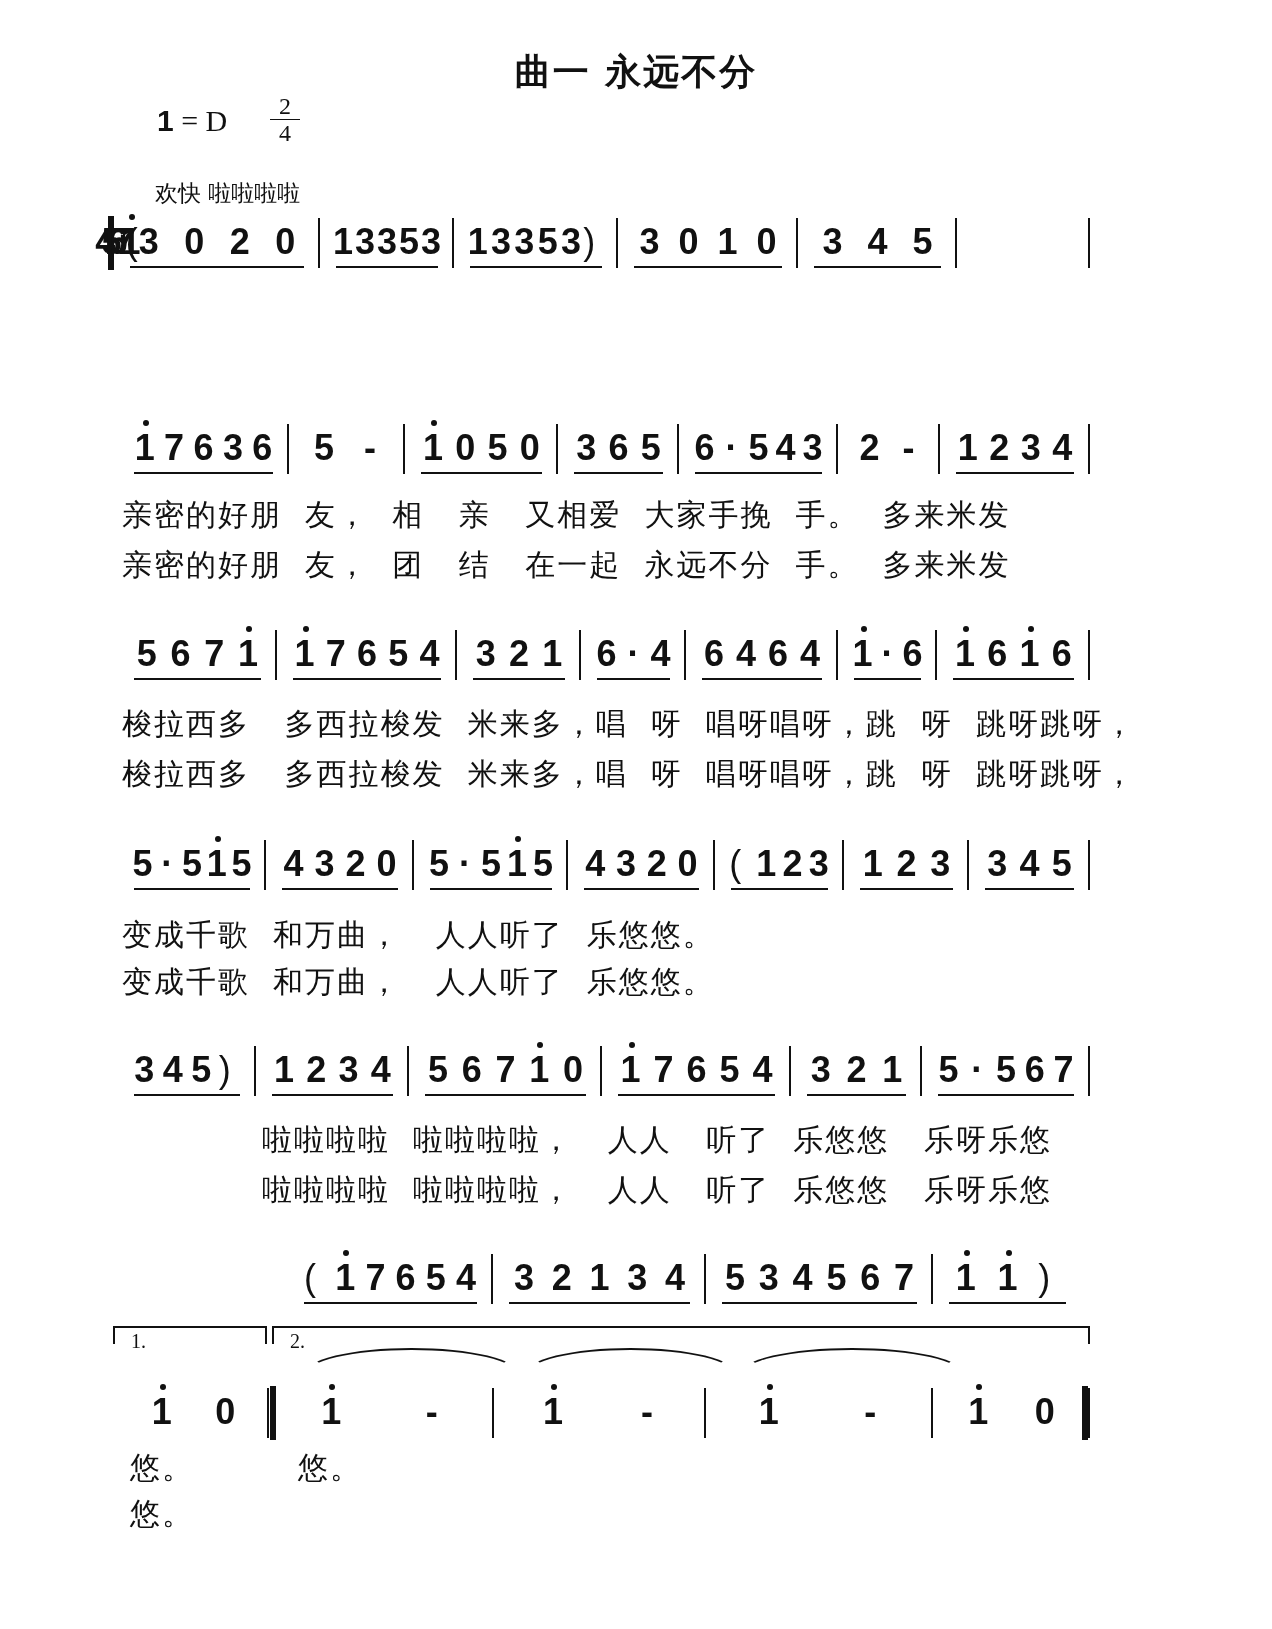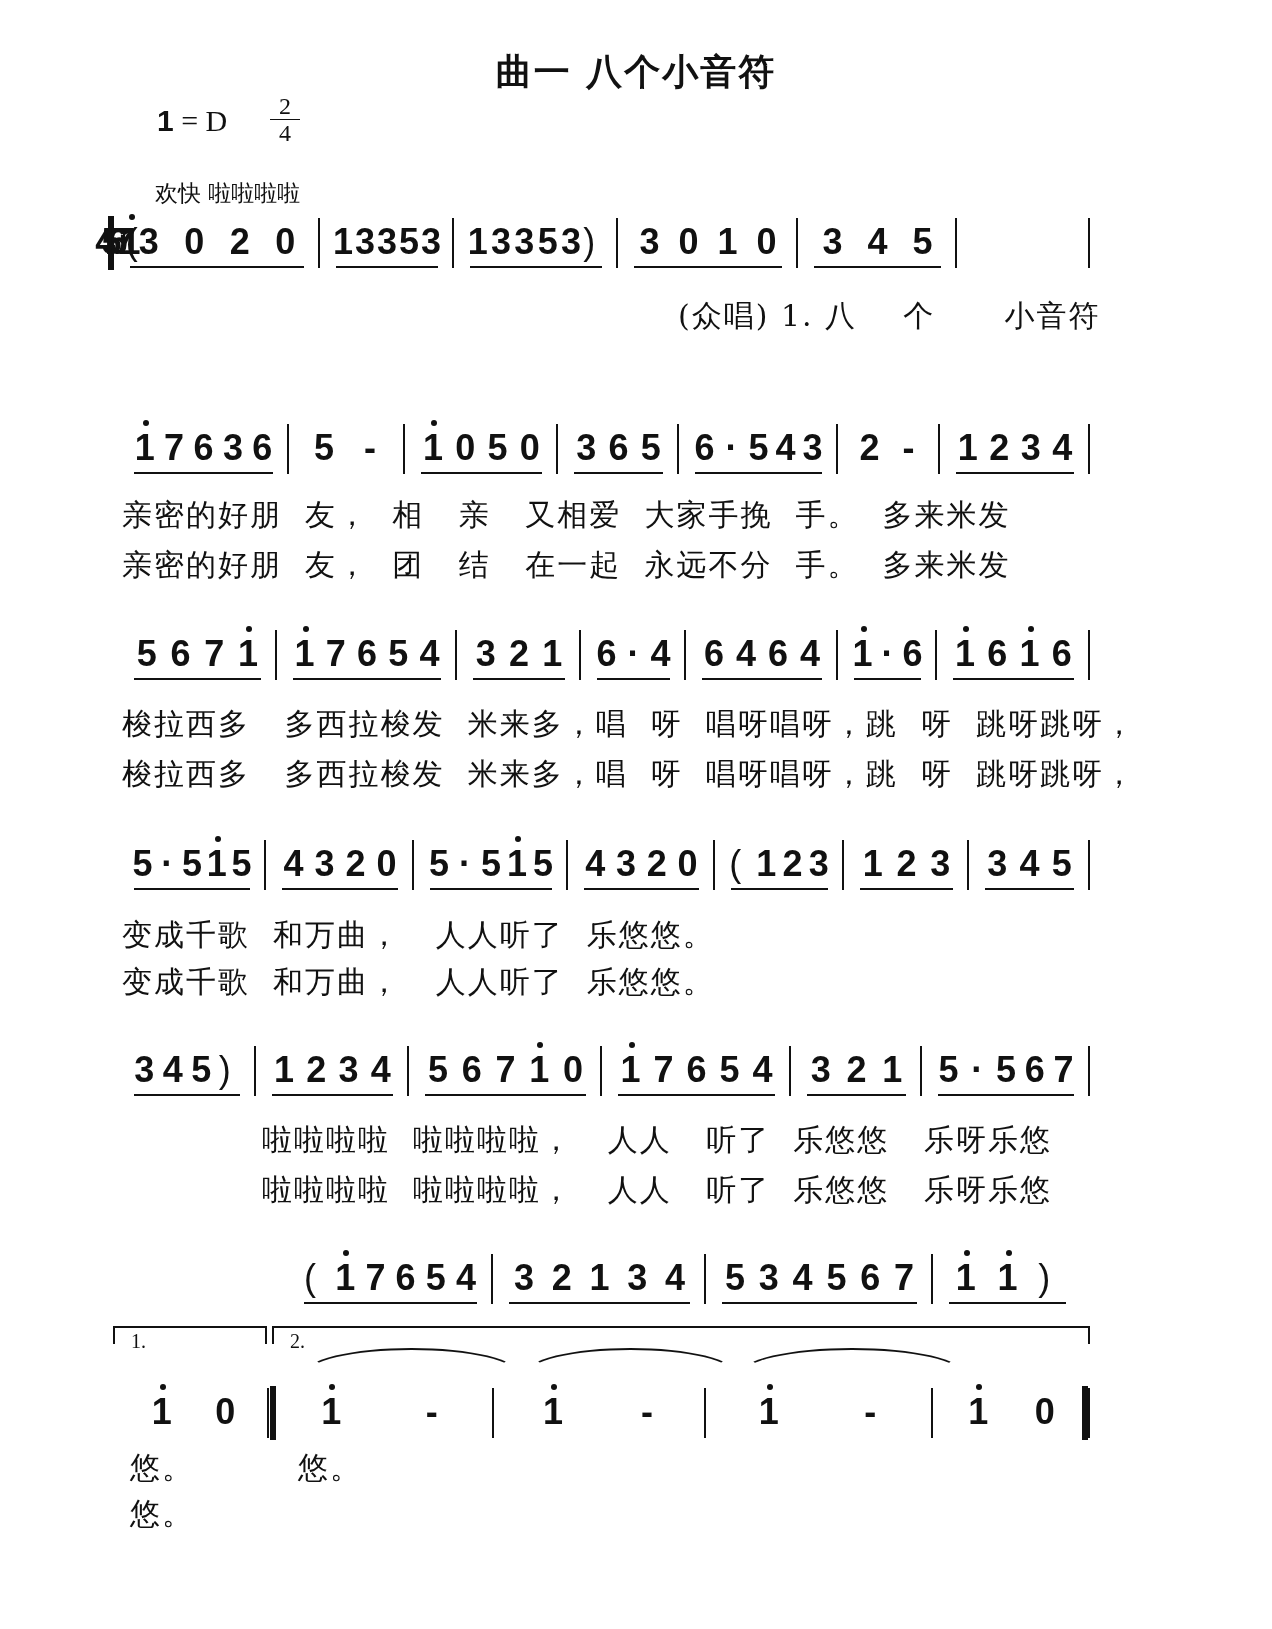--- a/index.html
+++ b/index.html
@@ -19,21 +19,21 @@
   .n .hi { position: absolute; left: 9px; top: -8px; width: 6px; height: 6px; border-radius: 50%; background: #111; }
   .ul { position: absolute; height: 2px; background: #111; }
   .bl { position: absolute; width: 2px; background: #111; }
   .lyric { position: absolute; font-size: 30px; font-family: "DejaVu Sans", sans-serif; white-space: pre; letter-spacing: 2px; }
   .lyric.serif { font-family: "DejaVu Serif", serif; }
   .paren { position: absolute; font-size: 36px; font-weight: normal; line-height: 40px; }
 </style>
 </head>
 <body>
 
-<div class="abs title">曲一  八个小音符</div>
+<div class="abs title">曲一  永远不分</div>
 
 <div class="abs key">
   <b>1</b>
   <span>=</span>
   <span>D</span>
 </div>
 <div class="abs timesig">
   <div>2</div>
   <div class="bar"></div>
   <div>4</div>
@@ -90,21 +90,20 @@
         <span class="n" style="left: 716.5px;">1</span>
         <span class="n" style="left: 755.5px;">0</span>
         <div class="ul" style="left: 634px; top: 44px; width: 148px;"></div>
       </div>
       <div class="notes" style="left: 0px; top: 0px;">
         <span class="n" style="left: 821.5px;">3</span>
         <span class="n" style="left: 866.5px;">4</span>
         <span class="n" style="left: 911.5px;">5</span>
         <div class="ul" style="left: 814px; top: 44px; width: 127px;"></div>
       </div>
-      <div class="lyric serif" style="left: 678px; top: 74px;">(众唱) 1. 八    个      小音符</div>
     </div>
     <div class="row" style="top: 428px; height: 60px;">
       <div class="bl" style="left: 287px; top: -4px; height: 50px;"></div>
       <div class="bl" style="left: 403px; top: -4px; height: 50px;"></div>
       <div class="bl" style="left: 556px; top: -4px; height: 50px;"></div>
       <div class="bl" style="left: 677px; top: -4px; height: 50px;"></div>
       <div class="bl" style="left: 836px; top: -4px; height: 50px;"></div>
       <div class="bl" style="left: 938px; top: -4px; height: 50px;"></div>
       <div class="bl" style="left: 1088px; top: -4px; height: 50px;"></div>
       <div class="notes" style="left: 0px; top: 0px;">

